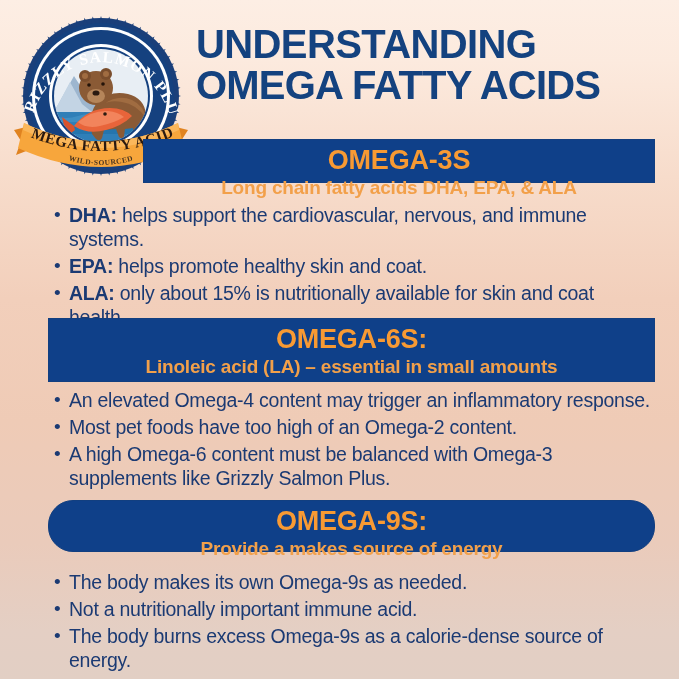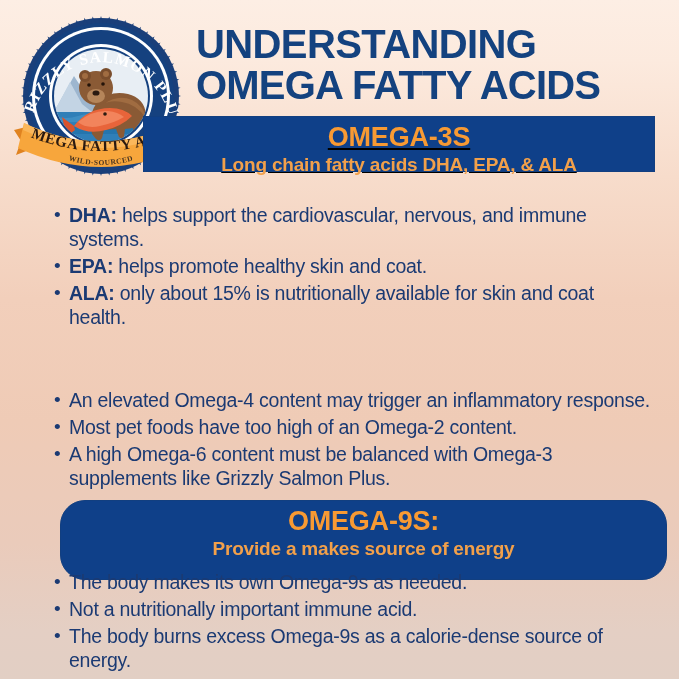--- a/index.html
+++ b/index.html
@@ -75,23 +75,23 @@
     letter-spacing: -0.2px;
   }
   .bar .bar-sub {
     color: #f2a04a;
     font-weight: bold;
     font-size: 19px;
     line-height: 25px;
     letter-spacing: -0.2px;
   }
 
-  #bar-omega3 { left: 143px; top: 116px; width: 512px; height: 56px; text-decoration: underline; }
+  #bar-omega3 { left: 143px; top: 139px; width: 512px; height: 44px; }
   #bar-omega6 { left: 48px;  top: 318px; width: 607px; height: 64px; }
-  #bar-omega9 { left: 60px;  top: 500px; width: 607px; height: 80px; border-radius: 25px; }
+  #bar-omega9 { left: 48px;  top: 500px; width: 607px; height: 52px; border-radius: 25px; }
 
   
   .bullets {
     position: absolute;
     color: #1b3a73;
     font-size: 19.5px;
     line-height: 24px;
     letter-spacing: -0.25px;
   }
   #bullets-omega3 { left: 54px; top: 203px; width: 600px; }
@@ -268,20 +268,24 @@
       <div class="bullet">
         <span class="dot">•</span>
         <span class="btext"><span class="lead">EPA:</span> helps promote healthy skin and coat.</span>
       </div>
       <div class="bullet">
         <span class="dot">•</span>
         <span class="btext"><span class="lead">ALA:</span> only about 15% is nutritionally available for skin and coat health.</span>
       </div>
     </div>
 
+  <div class="bar" id="bar-omega6">
+    <div class="bar-title">OMEGA-6S:</div>
+    <div class="bar-sub">Linoleic acid (LA) – essential in small amounts</div>
+  </div>
   <div class="bullets" id="bullets-omega6">
       <div class="bullet">
         <span class="dot">•</span>
         <span class="btext">An elevated Omega-4 content may trigger an inflammatory response.</span>
       </div>
       <div class="bullet">
         <span class="dot">•</span>
         <span class="btext">Most pet foods have too high of an Omega-2 content.</span>
       </div>
       <div class="bullet">

